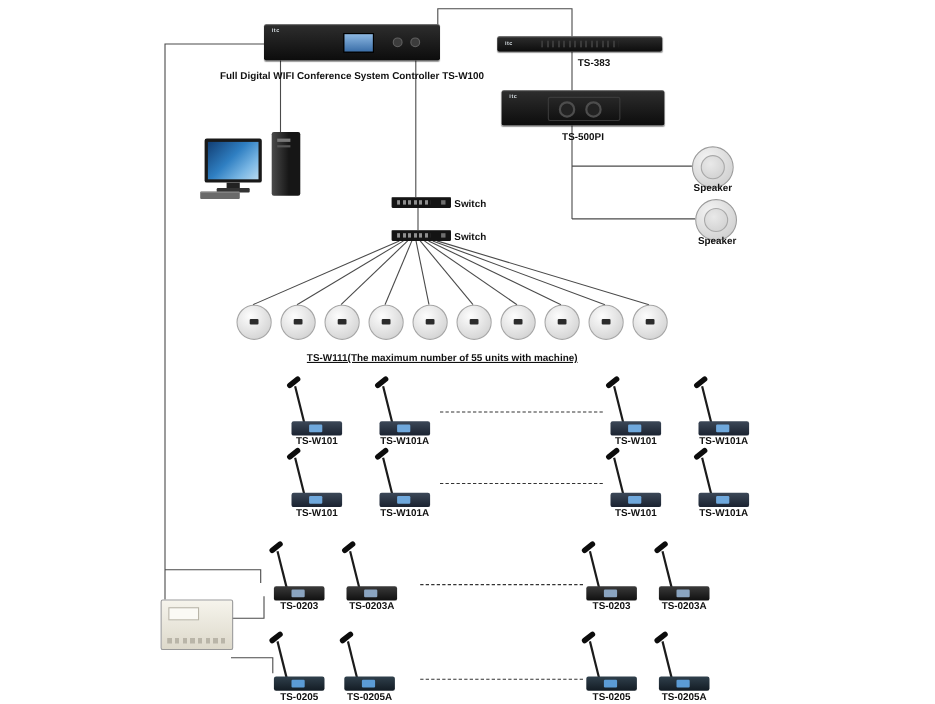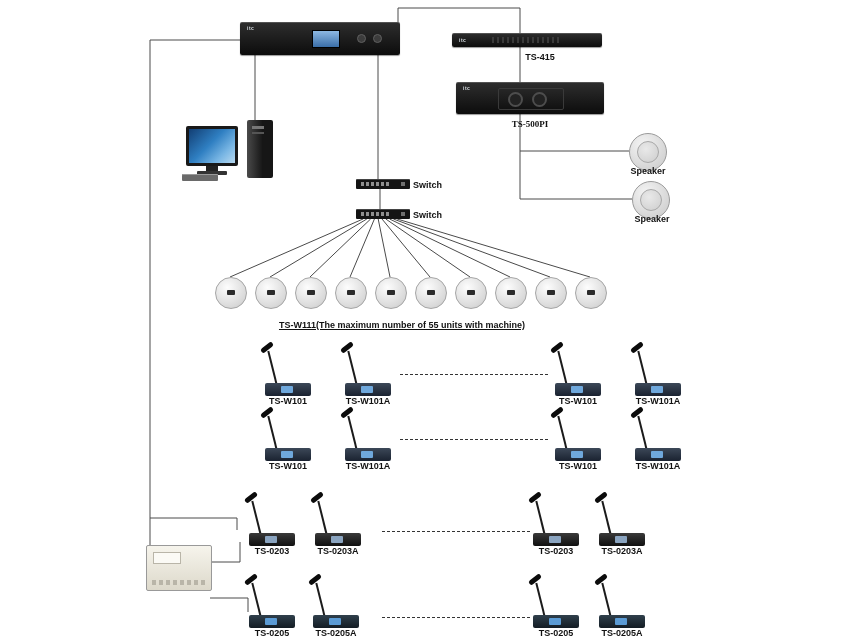--- a/index.html
+++ b/index.html
@@ -106,34 +106,35 @@
       <path d="M397.2,219 L590,277"></path>
     </g>
   </svg>
 
   <div class="rack" style="left:240px;top:22px;width:160px;height:33px;">
     <span class="logo">itc</span>
     <span class="ctrl-screen"></span>
     <span class="knob" style="right:18px;top:12px;"></span>
     <span class="knob" style="right:34px;top:12px;"></span>
   </div>
+  <div class="lbl" style="left:195px;top:64px;width:250px;">Full Digital WIFI Conference System Controller TS-W100</div>
 
   <div class="rack" style="left:452px;top:33px;width:150px;height:14px;">
     <span class="logo" style="top:4px;">itc</span>
     <span class="vents"></span>
   </div>
-  <div class="lbl" style="left:505px;top:52px;width:70px;">TS-415</div>
+  <div class="lbl" style="left:505px;top:52px;width:70px;">TS-383</div>
 
   <div class="rack" style="left:456px;top:82px;width:148px;height:32px;">
     <span class="logo">itc</span>
     <span class="amp-panel"></span>
     <span class="amp-knob" style="left:52px;top:10px;"></span>
     <span class="amp-knob" style="left:76px;top:10px;"></span>
   </div>
-  <div class="lbl" style="left:495px;top:119px;width:70px;font-family:Liberation Serif, serif;">TS-500PI</div>
+  <div class="lbl" style="left:495px;top:119px;width:70px;">TS-500PI</div>
 
   <div class="speaker" style="left:629px;top:133px;"></div>
   <div class="lbl" style="left:622px;top:166px;width:52px;">Speaker</div>
   <div class="speaker" style="left:632px;top:181px;"></div>
   <div class="lbl" style="left:626px;top:214px;width:52px;">Speaker</div>
 
   <div class="monitor"></div>
   <div class="mon-stand"></div>
   <div class="mon-base"></div>
   <div class="keyboard"></div>

